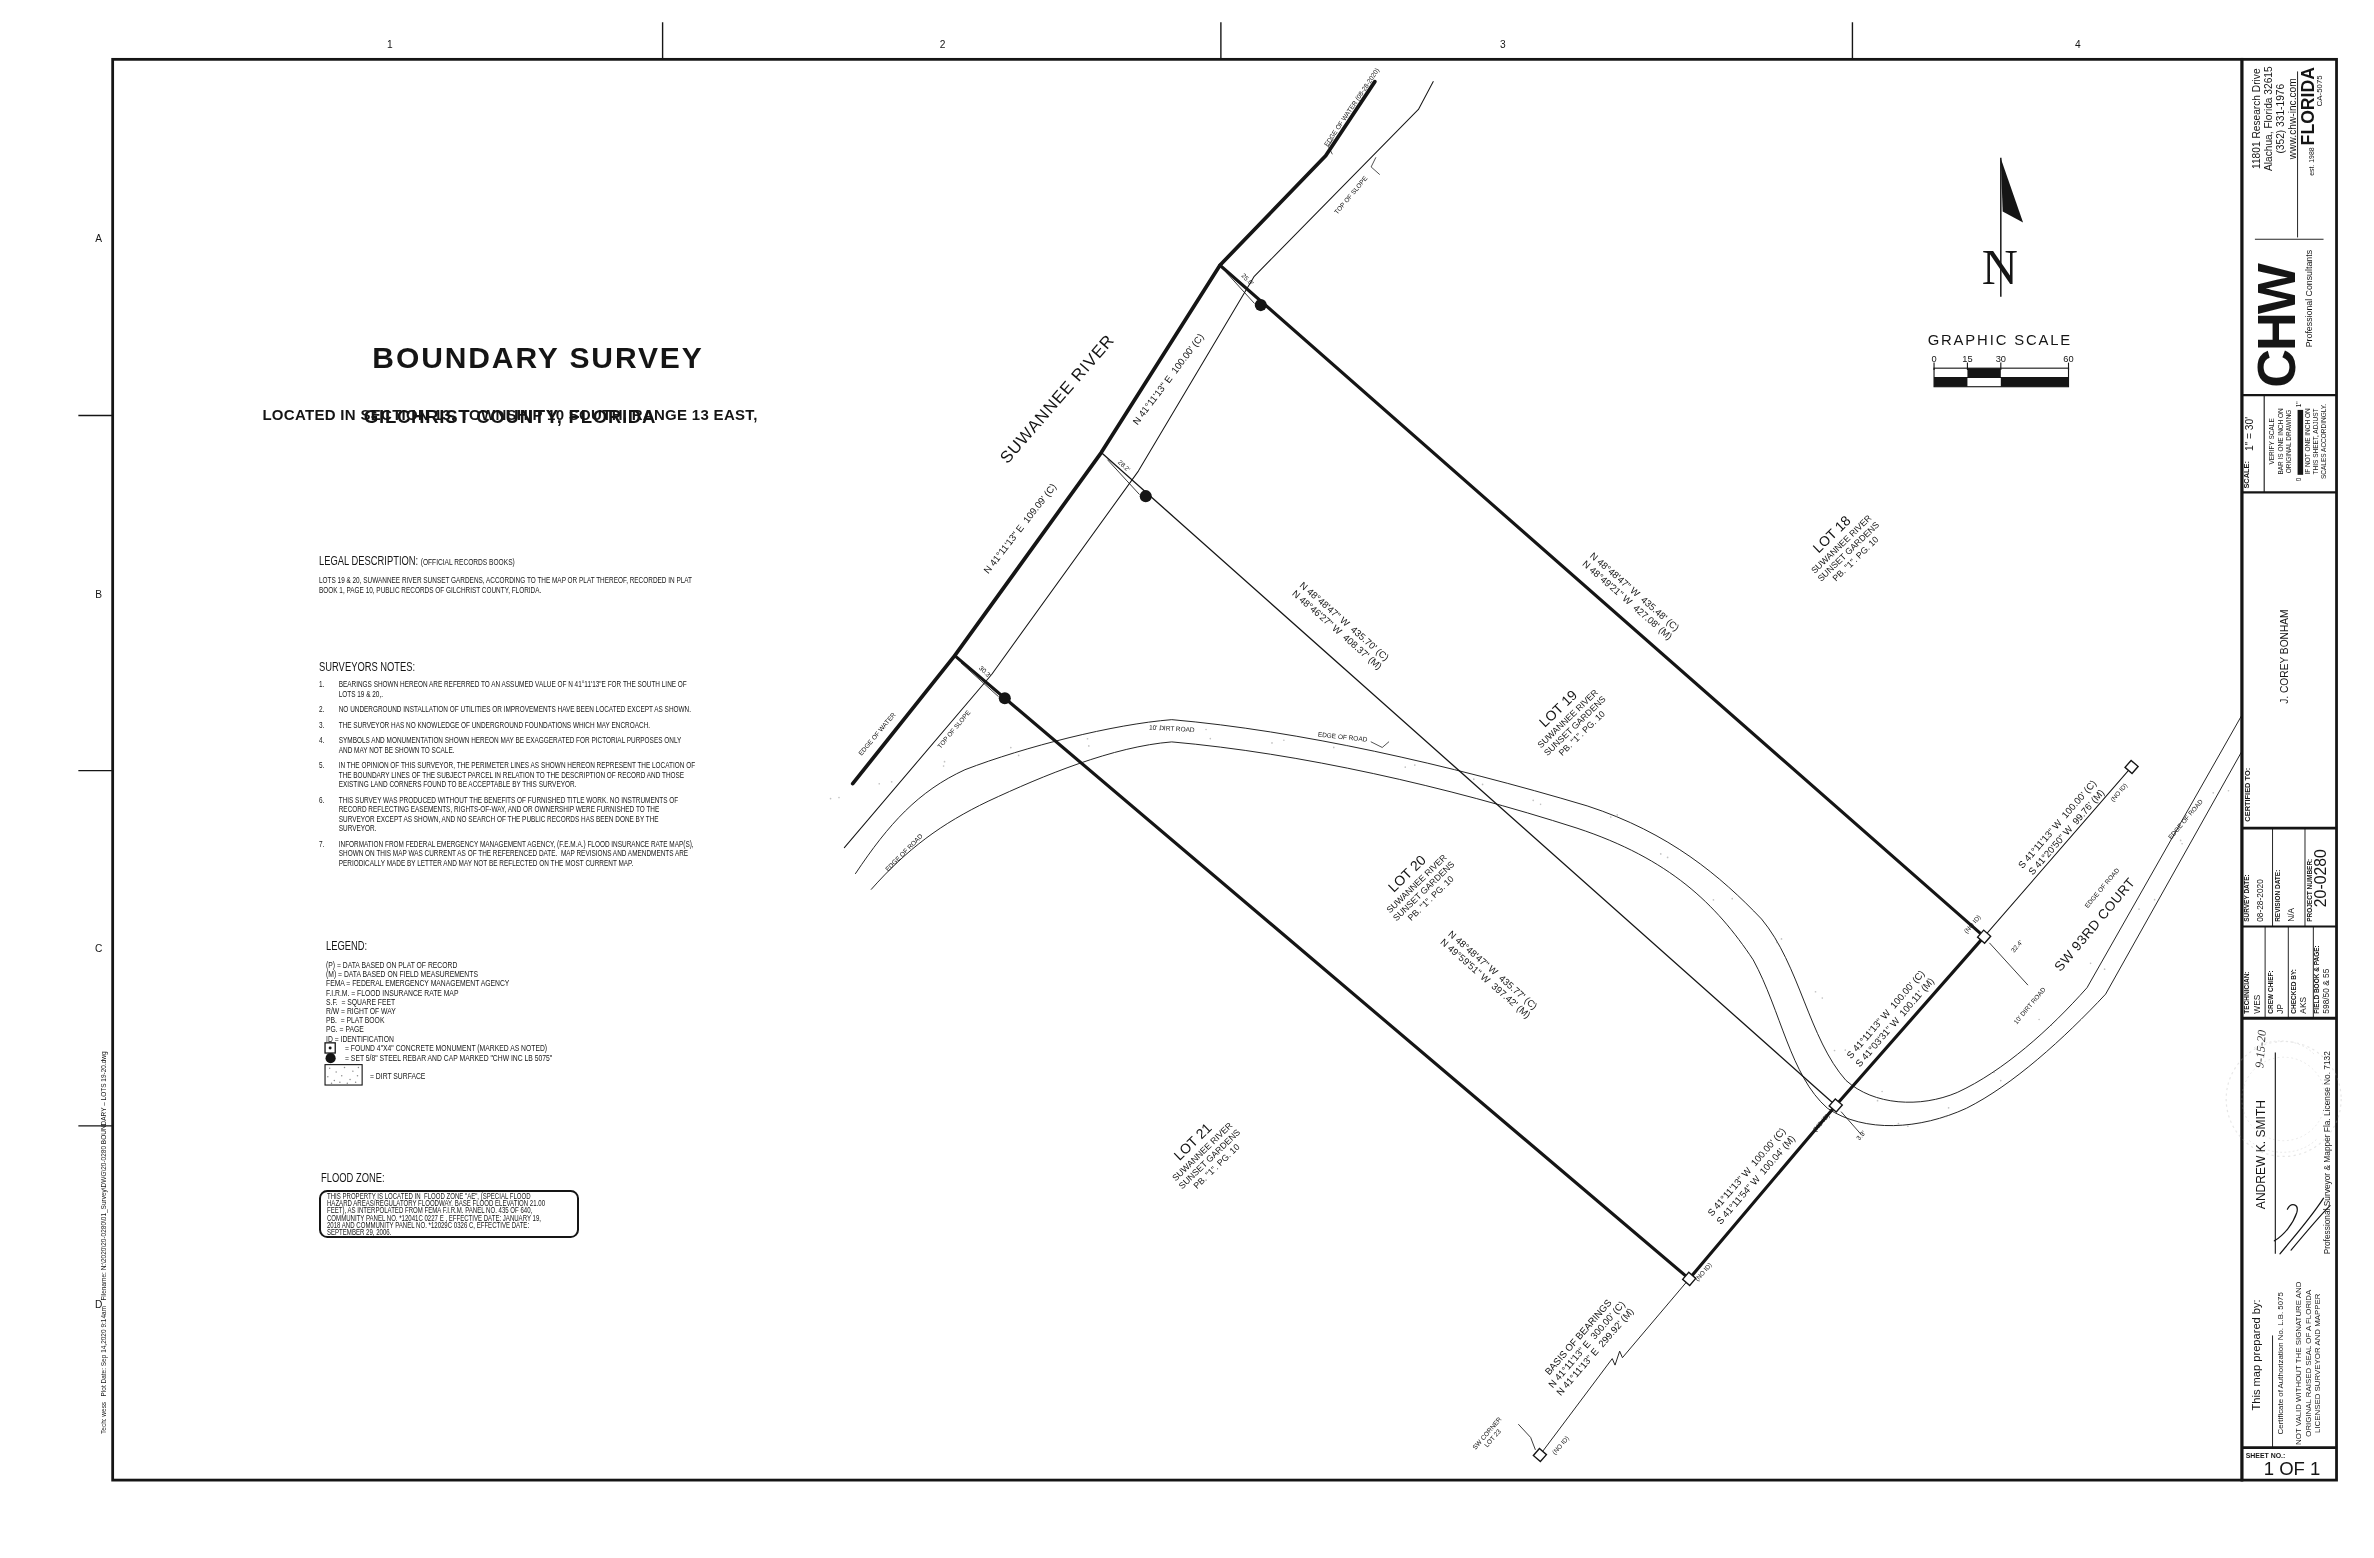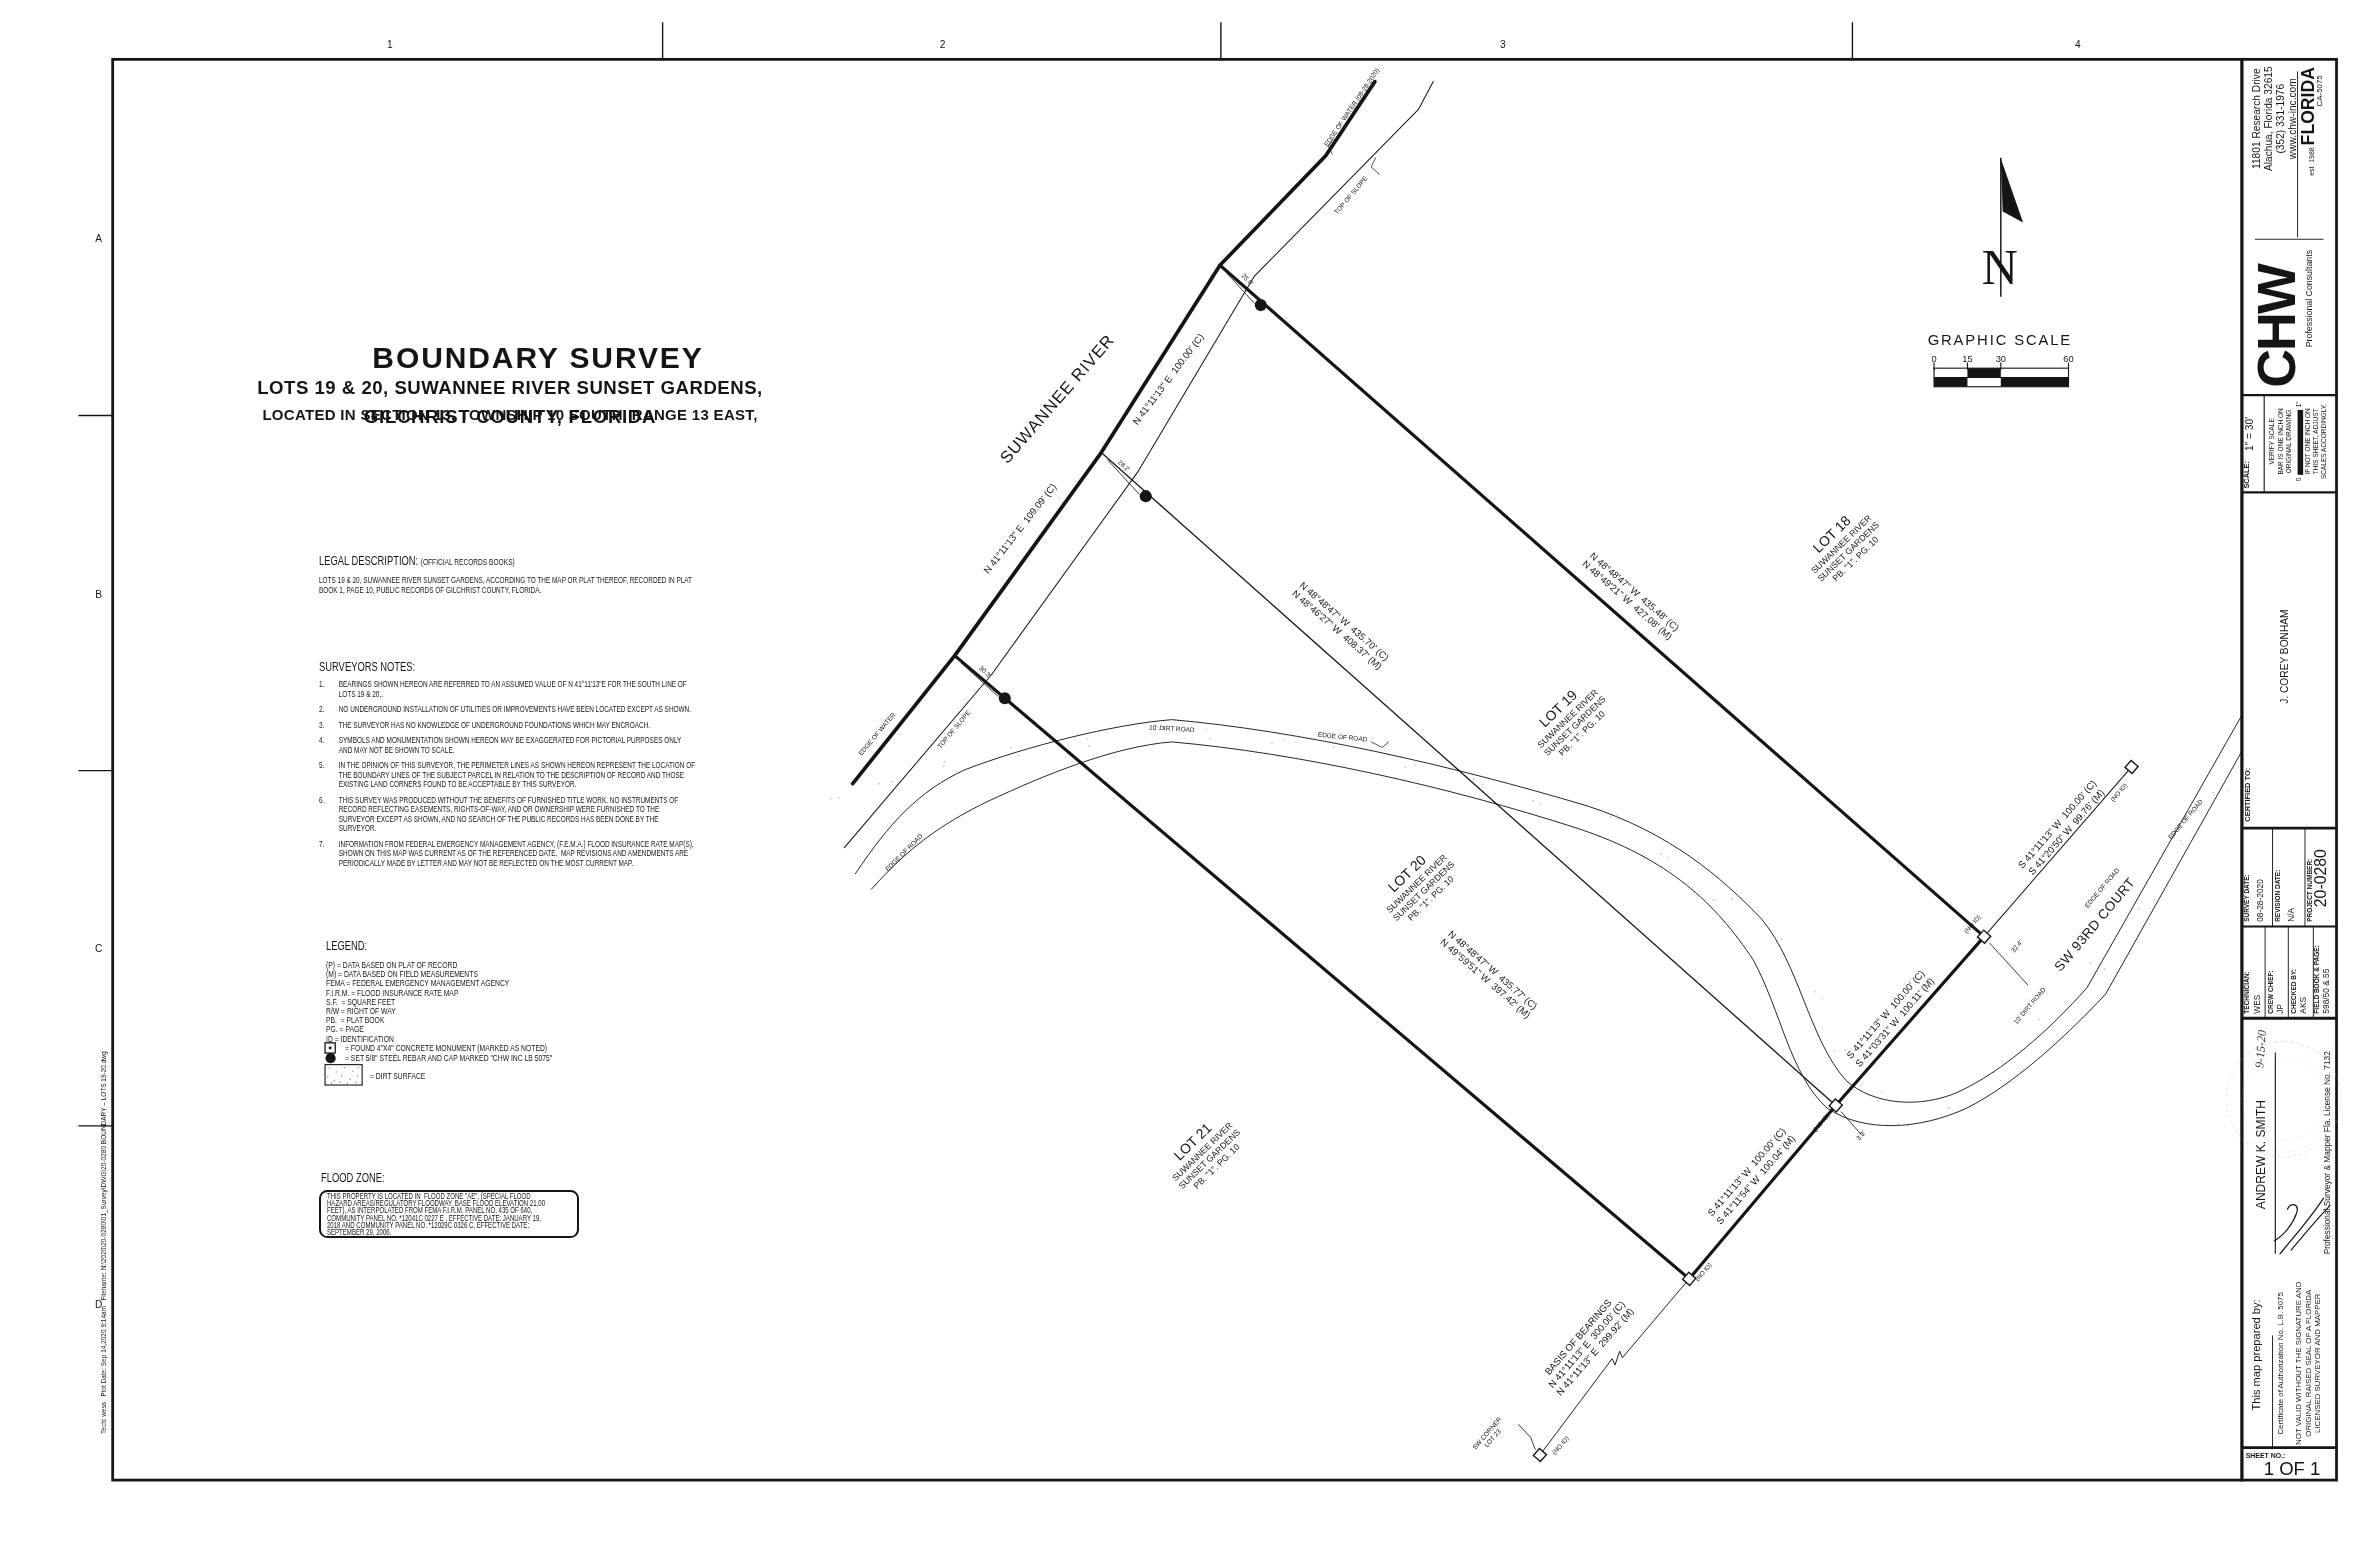--- a/index.html
+++ b/index.html
@@ -9,21 +9,20 @@
   .small{font-size:8.8px;line-height:9.5px;letter-spacing:0;transform:scaleX(0.73);transform-origin:0 0;}
   .leg{font-size:9.3px;line-height:9.2px;}
   .hd{font-size:12.5px;transform:scaleX(0.75);transform-origin:0 0;}
 </style>
 </head>
 <body>
 <div class="page">
 
 <div class="abs" style="left:111px;top:343px;width:798px;text-align:center;font-size:30px;font-weight:bold;letter-spacing:1.9px;line-height:29px;white-space:nowrap;margin-left:28px;">BOUNDARY SURVEY</div>
 
-<div class="abs" style="left:111px;top:379px;width:798px;text-align:center;font-size:18.6px;font-weight:bold;letter-spacing:0.5px;line-height:18.6px;white-space:nowrap;">LOTS 19 &amp; 20, SUWANNEE RIVER SUNSET GARDENS,</div>
 
 <div class="abs" style="left:111px;top:406px;width:798px;text-align:center;font-size:15px;font-weight:bold;letter-spacing:0.3px;line-height:18.6px;white-space:nowrap;">LOCATED IN SECTION 13, TOWNSHIP 10 SOUTH, RANGE 13 EAST,</div>
 
 <div class="abs" style="left:111px;top:408px;width:798px;text-align:center;font-size:18.6px;font-weight:bold;letter-spacing:0.7px;line-height:18.6px;white-space:nowrap;">GILCHRIST COUNTY, FLORIDA</div>
 
 <div class="abs hd" style="left:319px;top:554px;white-space:nowrap;">LEGAL DESCRIPTION: <span style="font-size:8.8px;">(OFFICIAL RECORDS BOOKS)</span></div>
 
 <div class="abs small" style="left:319px;top:576px;white-space:nowrap;">
 LOTS 19 &amp; 20, SUWANNEE RIVER SUNSET GARDENS, ACCORDING TO THE MAP OR PLAT THEREOF, RECORDED IN PLAT<br>
 BOOK 1, PAGE 10, PUBLIC RECORDS OF GILCHRIST COUNTY, FLORIDA.

